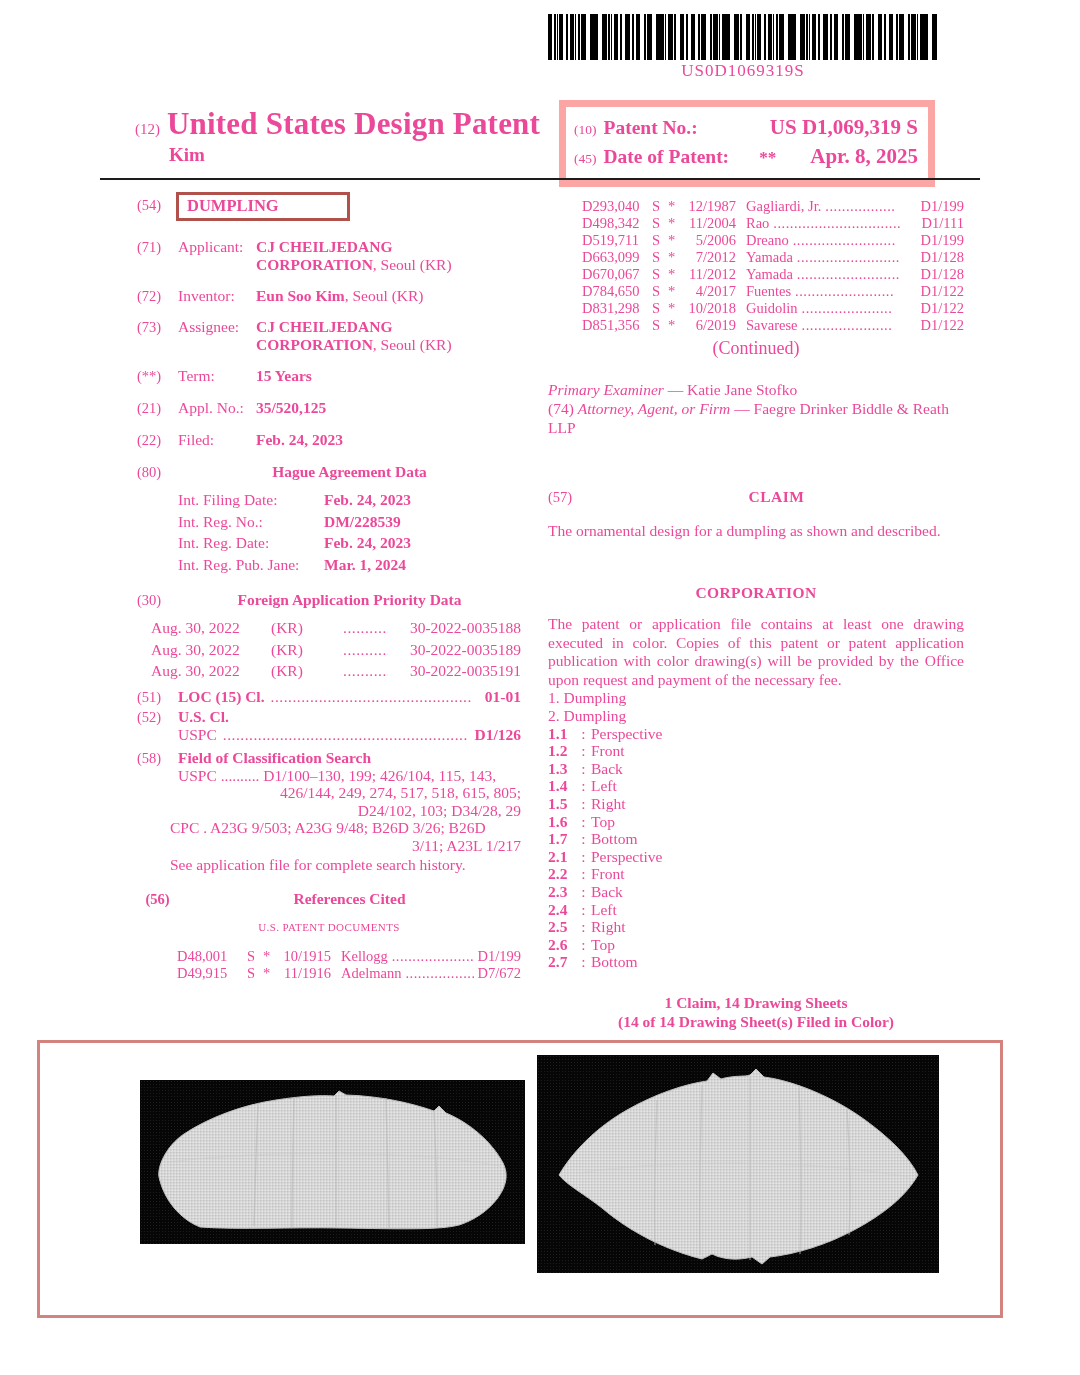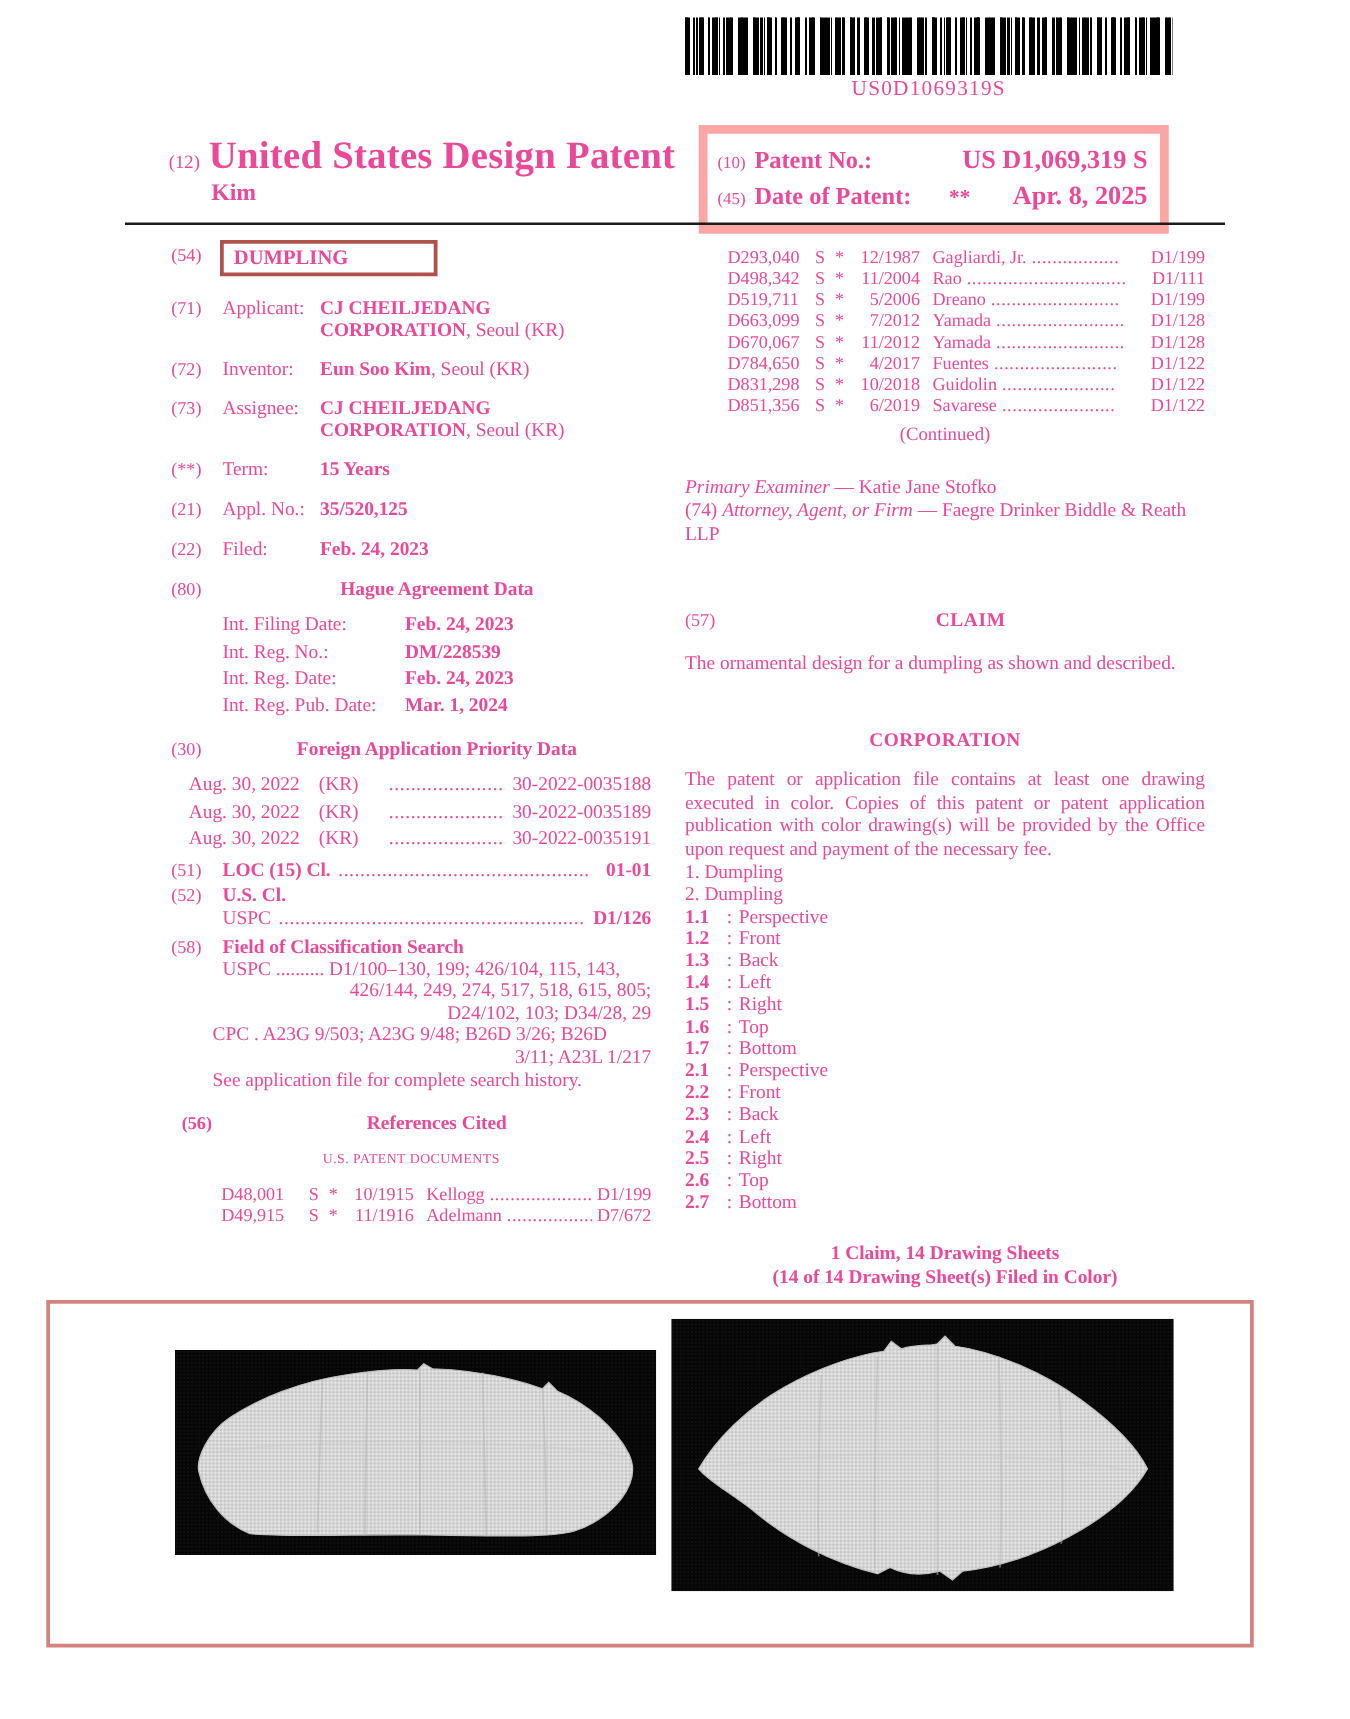--- a/index.html
+++ b/index.html
@@ -42,41 +42,41 @@
   .flabel{width:78px;flex:none;}
   .fval{flex:1;}
   .b{font-weight:bold;}
   .title-box{border:3px solid #b0514b;font-weight:bold;font-size:16.5px;
     padding:2px 10px 3px 8px;margin:-4px 18px 0 -2px;min-width:150px;}
   .sec-head{display:flex;margin:3px 0 8px 0;}
   .sec-head .heading{flex:1;text-align:center;font-weight:bold;}
   .sub{margin-left:41px;}
   .hg-row{display:flex;line-height:21.5px;}
   .hg-label{width:146px;flex:none;}
-  .pr-row{display:flex;line-height:21.5px;padding-left:14px;}
+  .pr-row{display:flex;line-height:21.5px;padding-left:14px;gap:16px;}
   .pr-date{width:104px;flex:none;}
   .pr-cc{width:50px;flex:none;}
   .dots{flex:1;overflow:hidden;white-space:nowrap;margin:0 6px;letter-spacing:.5px;}
   .loc-row{display:flex;margin:6px 0 2px 0;}
   .right-align{text-align:right;}
   .f58-lines{margin-left:41px;line-height:18.5px;}
   .refs-head{text-align:center;font-weight:bold;margin:16px 0 6px 0;display:flex;}
   .refs-head .heading{flex:1;text-align:center;}
   .refs-sub{text-align:center;margin:10px 0 12px 0;font-size:11px;letter-spacing:.4px;}
   .ref-row{display:flex;align-items:baseline;font-size:14.5px;line-height:17px;}
   .pl40{padding-left:40px;}
   .pl34{padding-left:34px;}
   .ref-no{width:70px;flex:none;}
   .ref-kind{width:16px;flex:none;}
   .ref-star{width:16px;flex:none;}
   .ref-date{width:52px;flex:none;text-align:right;margin-right:10px;}
   .ref-name{white-space:nowrap;}
   .ref-dots{flex:1;overflow:hidden;white-space:nowrap;margin:0 4px;letter-spacing:.5px;}
   .ref-cls{white-space:nowrap;}
-  .continued{text-align:center;margin:5px 0 0 0;font-size:15px;}
+  .continued{text-align:center;margin:5px 0 0 0;font-size:18px;}
 
   .examiner-block{margin-top:23px;line-height:19px;}
   .it{font-style:italic;}
   .claim-head{display:flex;margin-top:51px;}
   .claim-head .heading{flex:1;text-align:center;font-weight:bold;letter-spacing:.5px;}
   .just{text-align:justify;}
   .claim-text{margin-top:15px;line-height:19px;}
   .desc-head{text-align:center;font-weight:bold;margin-top:44px;letter-spacing:.4px;}
   .desc-para{margin-top:13px;line-height:18.6px;}
   .plain-line{line-height:17.6px;}
@@ -183,21 +183,21 @@
         </div>
       <div class="hg-row">
           <span class="hg-label">Int. Reg. No.:</span>
           <span class="b">DM/228539</span>
         </div>
       <div class="hg-row">
           <span class="hg-label">Int. Reg. Date:</span>
           <span class="b">Feb. 24, 2023</span>
         </div>
       <div class="hg-row">
-          <span class="hg-label">Int. Reg. Pub. Date:</span>
+          <span class="hg-label">Int. Reg. Pub. Jane:</span>
           <span class="b">Mar. 1, 2024</span>
         </div>
     </div>
 
     <div class="sec-head" style="margin-top:16px;">
       <span class="code">(30)</span>
       <span class="heading">Foreign Application Priority Data</span>
     </div>
     <div>
       <div class="pr-row">

